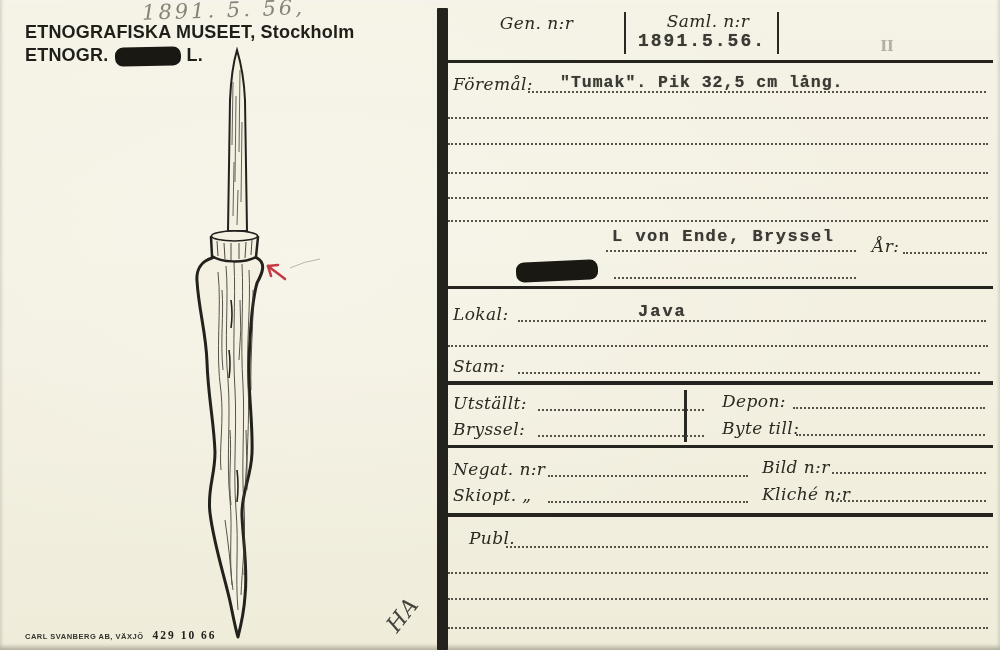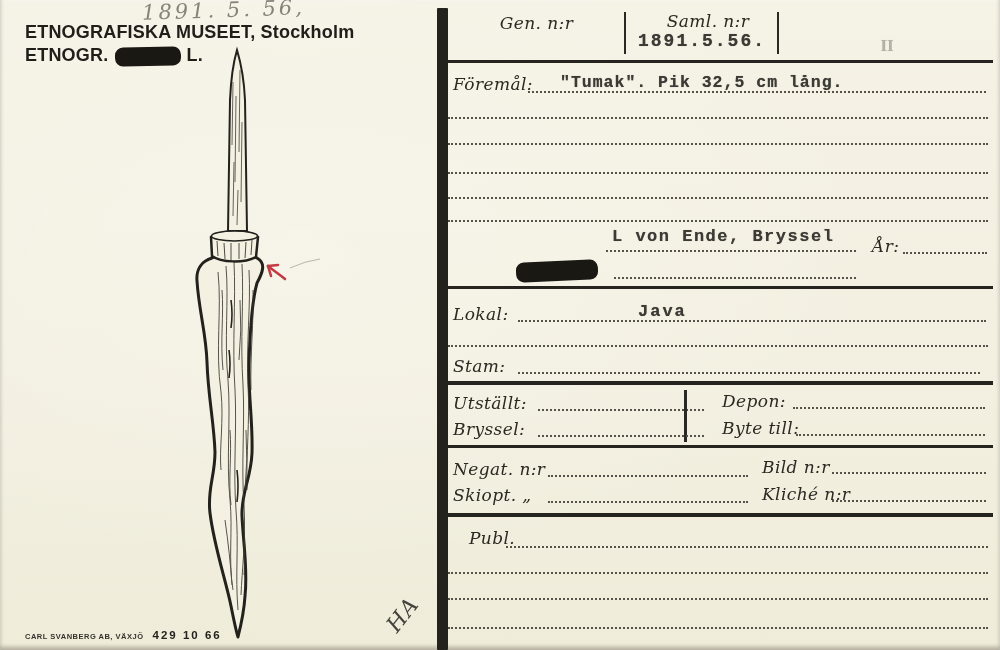--- a/index.html
+++ b/index.html
@@ -37,21 +37,21 @@
   }
   .redact{background:#191813; border-radius:8px; display:inline-block;}
   .redact .hidden-text{color:transparent; font-style:italic; font-size:15px; padding:0 6px;}
   .center{text-align:center;}
   .ghost{opacity:0.35;}
   .imprint-sm{
     font-family:"Liberation Sans", sans-serif; font-size:7.5px; font-weight:bold;
     color:#35332c; letter-spacing:0.5px;
   }
   .imprint-num{
-    font-family:Liberation Sans, sans-serif; font-size:11.5px; font-weight:bold;
+    font-family:Liberation Serif, serif; font-size:11.5px; font-weight:bold;
     color:#23221c; letter-spacing:2px;
   }
 </style>
 </head>
 <body>
 
 <div class="card">
 
   <div class="abs pencil" style="left:142px; top:-2px; font-size:21px; letter-spacing:3px; transform:rotate(-2deg);">1891. 5. 56,</div>
 

